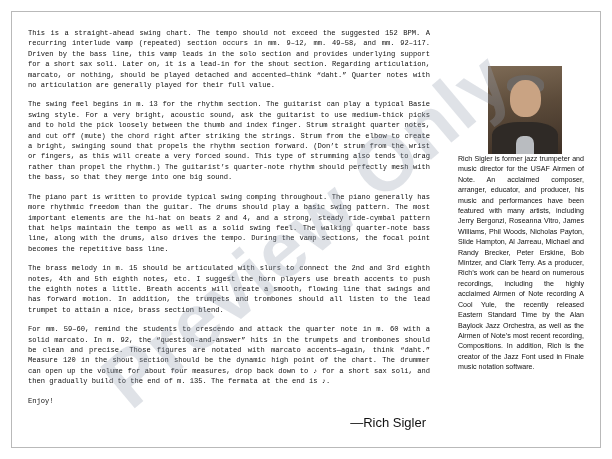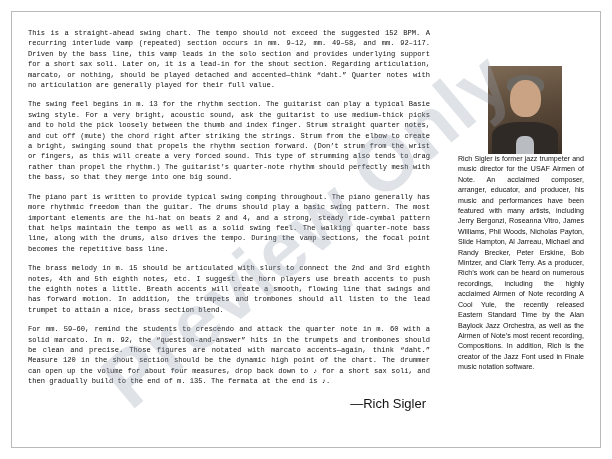--- a/index.html
+++ b/index.html
@@ -157,20 +157,21 @@
 
   <div class="content">
 
 
     <div class="body-col">
       <p class="para">This is a straight-ahead swing chart. The tempo should not exceed the suggested 152 BPM. A recurring interlude vamp (repeated) section occurs in mm. 9–12, mm. 49–58, and mm. 92–117. Driven by the bass line, this vamp leads in the solo section and provides underlying support for a short sax soli. Later on, it is a lead-in for the shout section. Regarding articulation, marcato, or nothing, should be played detached and accented—think “daht.” Quarter notes with no articulation are generally played for their full value.</p>
       <p class="para">The swing feel begins in m. 13 for the rhythm section. The guitarist can play a typical Basie swing style. For a very bright, acoustic sound, ask the guitarist to use medium-thick picks and to hold the pick loosely between the thumb and index finger. Strum straight quarter notes, and cut off (mute) the chord right after striking the strings. Strum from the elbow to create a bright, swinging sound that propels the rhythm section forward. (Don’t strum from the wrist or fingers, as this will create a very forced sound. This type of strumming also tends to drag rather than propel the rhythm.) The guitarist’s quarter-note rhythm should perfectly mesh with the bass, so that they merge into one big sound.</p>
       <p class="para">The piano part is written to provide typical swing comping throughout. The piano generally has more rhythmic freedom than the guitar. The drums should play a basic swing pattern. The most important elements are the hi-hat on beats 2 and 4, and a strong, steady ride-cymbal pattern that helps maintain the tempo as well as a solid swing feel. The walking quarter-note bass line, along with the drums, also drives the tempo. During the vamp sections, the focal point becomes the repetitive bass line.</p>
       <p class="para">The brass melody in m. 15 should be articulated with slurs to connect the 2nd and 3rd eighth notes, 4th and 5th eighth notes, etc. I suggest the horn players use breath accents to push the eighth notes a little. Breath accents will create a smooth, flowing line that swings and has forward motion. In addition, the trumpets and trombones should all listen to the lead trumpet to attain a nice, brass section blend.</p>
       <p class="para">For mm. 59–60, remind the students to crescendo and attack the quarter note in m. 60 with a solid marcato. In m. 92, the “question-and-answer” hits in the trumpets and trombones should be clean and precise. Those figures are notated with marcato accents—again, think “daht.” Measure 120 in the shout section should be the dynamic high point of the chart. The drummer can open up the volume for about four measures, drop back down to ♪ for a short sax soli, and then gradually build to the end of m. 135. The fermata at the end is ♪.</p>
+      <p class="para last">Enjoy!</p>
       <p class="signoff">—Rich Sigler</p>
     </div>
 
     <div class="bio-col">
       <div class="portrait">
         <div class="shoulders"></div>
         <div class="shirt"></div>
         <div class="hair"></div>
         <div class="face"></div>
       </div>

